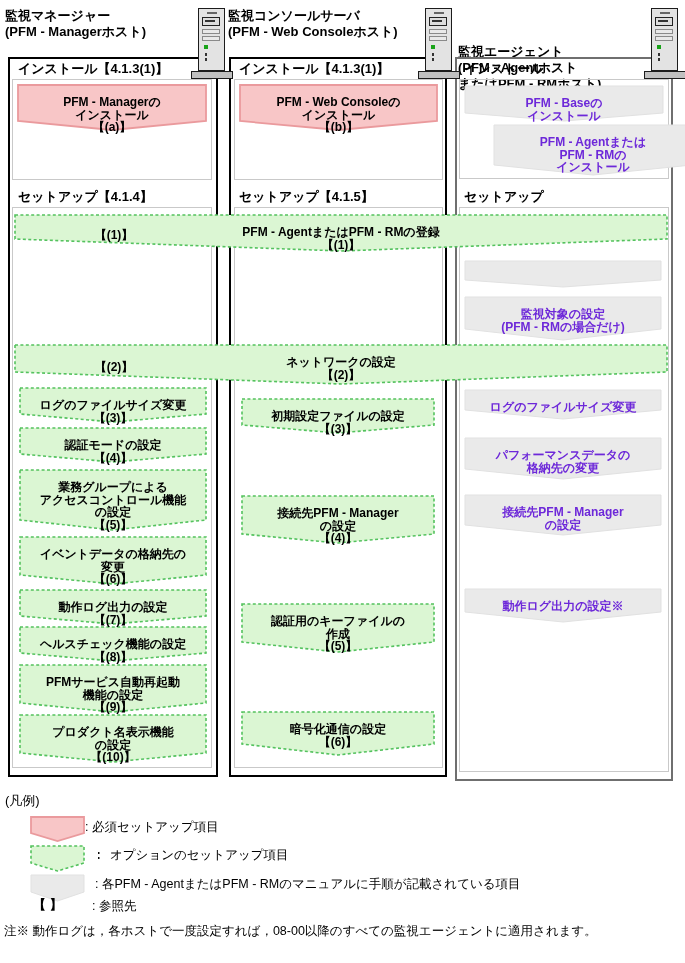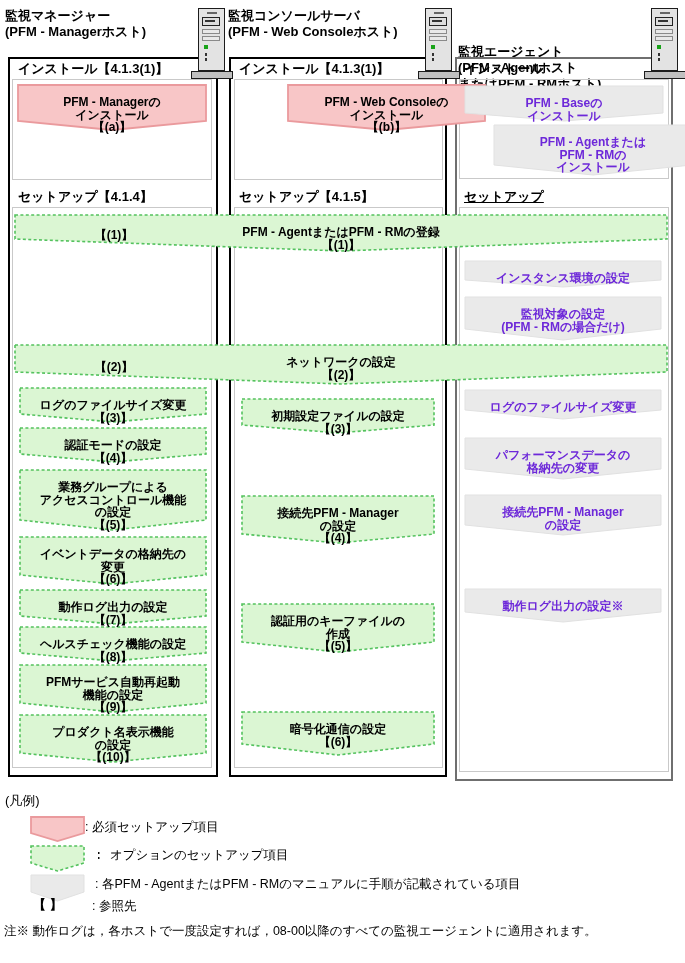--- a/index.html
+++ b/index.html
@@ -66,21 +66,21 @@
   <div class="innerbox" style="left:234px;top:79px;width:209px;height:101px;"></div>
   <div class="innerbox" style="left:459px;top:79px;width:210px;height:100px;"></div>
 
   <div class="chev pink" style="left:17px;top:84px;width:190px;height:47px;">
       <svg width="190" height="47" class="shape">
         <polygon points="1,1 189,1 189,37 95,46 1,37"></polygon>
       </svg>
     <span class="txt"><span>PFM - Managerの
 インストール</span><span class="ref">【(a)】</span></span>
   </div>
-  <div class="chev pink" style="left:239px;top:84px;width:199px;height:47px;margin-left:48px;">
+  <div class="chev pink" style="left:239px;top:84px;width:199px;height:47px;">
       <svg width="199" height="47" class="shape">
         <polygon points="1,1 198,1 198,37 99.5,46 1,37"></polygon>
       </svg>
     <span class="txt"><span>PFM - Web Consoleの
 インストール</span><span class="ref">【(b)】</span></span>
   </div>
   <div class="chev grayc" style="left:464px;top:85px;width:200px;height:37px;">
       <svg width="200" height="37" class="shape">
         <polygon points="1,1 199,1 199,28 100,36 1,28"></polygon>
       </svg>
@@ -91,21 +91,21 @@
       <svg width="200" height="52" class="shape">
         <polygon points="1,1 199,1 199,41 100,51 1,41"></polygon>
       </svg>
     <span class="txt"><span>PFM - Agentまたは
 PFM - RMの
 インストール</span></span>
   </div>
 
   <div class="seclabel" style="left:18px;top:189px;">セットアップ【4.1.4】</div>
   <div class="seclabel" style="left:239px;top:189px;">セットアップ【4.1.5】</div>
-  <div class="seclabel" style="left:464px;top:189px;text-decoration:underline;">セットアップ</div>
+  <div class="seclabel" style="left:464px;top:189px;">セットアップ</div>
 
   <div class="innerbox" style="left:12px;top:207px;width:200px;height:561px;"></div>
   <div class="innerbox" style="left:234px;top:207px;width:209px;height:561px;"></div>
   <div class="innerbox" style="left:459px;top:207px;width:210px;height:565px;"></div>
 
   <div class="chev green bar" style="left:14px;top:214px;width:654px;height:38px;">
       <svg width="654" height="38" class="shape">
         <polygon points="1,1 653,1 653,25 327,37 1,25"></polygon>
       </svg>
     <span class="txt"><span>PFM - AgentまたはPFM - RMの登録</span><span class="ref">【(1)】</span></span>
@@ -197,21 +197,20 @@
       <svg width="194" height="45" class="shape">
         <polygon points="1,1 193,1 193,33 97,44 1,33"></polygon>
       </svg>
     <span class="txt"><span>暗号化通信の設定</span><span class="ref">【(6)】</span></span>
   </div>
 
   <div class="chev grayc" style="left:464px;top:260px;width:198px;height:28px;">
       <svg width="198" height="28" class="shape">
         <polygon points="1,1 197,1 197,20 99,27 1,20"></polygon>
       </svg>
-    <span class="txt"><span>インスタンス環境の設定</span></span>
   </div>
   <div class="chev grayc" style="left:464px;top:296px;width:198px;height:45px;">
       <svg width="198" height="45" class="shape">
         <polygon points="1,1 197,1 197,33 99,44 1,33"></polygon>
       </svg>
     <span class="txt"><span>監視対象の設定
 (PFM - RMの場合だけ)</span></span>
   </div>
   <div class="chev grayc" style="left:464px;top:389px;width:198px;height:31px;">
       <svg width="198" height="31" class="shape">

